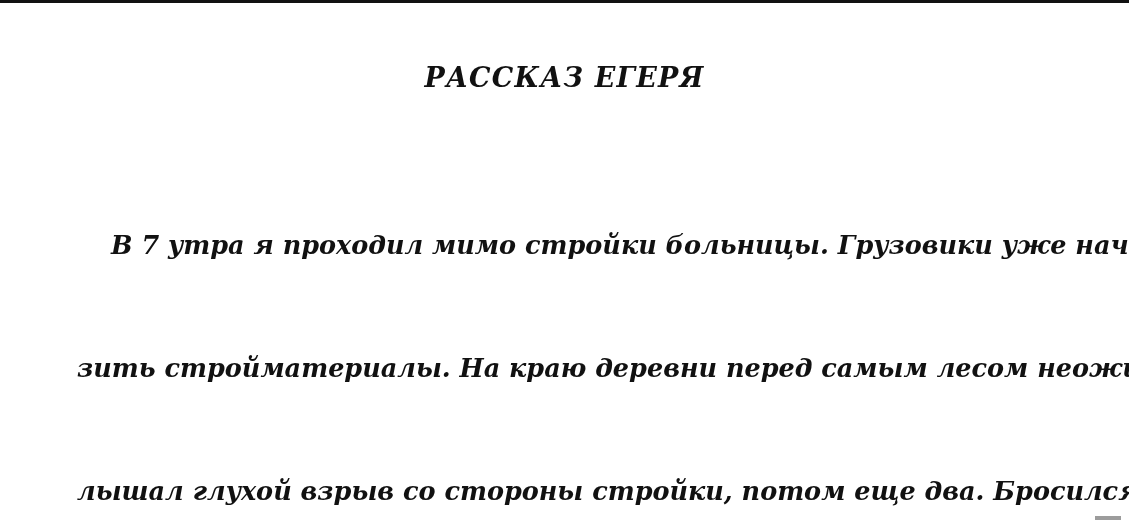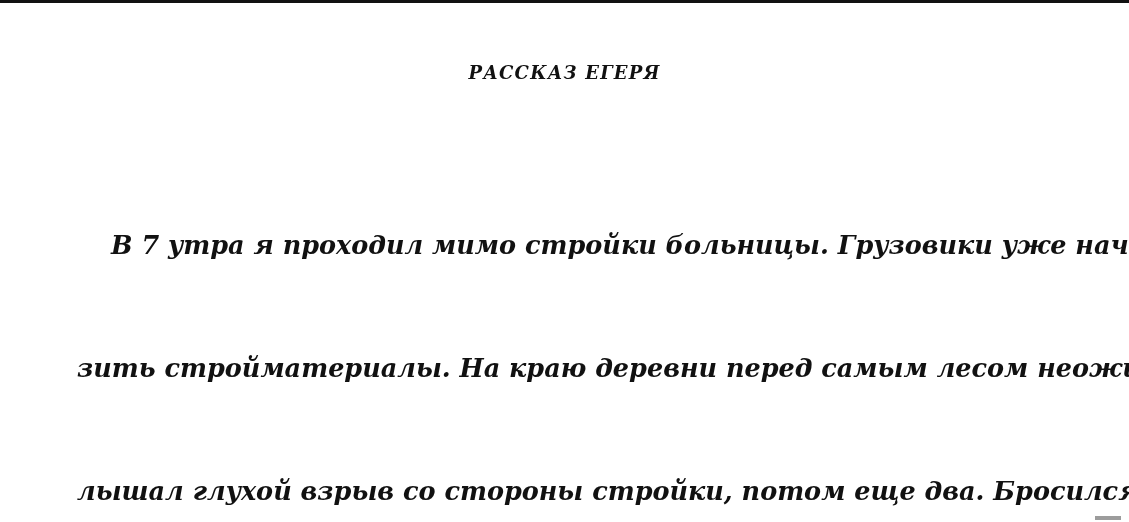--- a/index.html
+++ b/index.html
@@ -30,21 +30,21 @@
   }
   .doc-title {
     position: absolute;
     top: 62px;
     left: 0;
     width: 1129px;
     text-align: center;
     font-family: "DejaVu Serif", serif;
     font-style: italic;
     font-weight: bold;
-    font-size: 18px;
+    font-size: 27px;
     letter-spacing: 1.2px;
     color: #111111;
   }
   .body-text {
     position: absolute;
     top: 143px;
     left: 77px;
     width: 985px;
     font-family: "DejaVu Serif", serif;
     font-style: italic;

